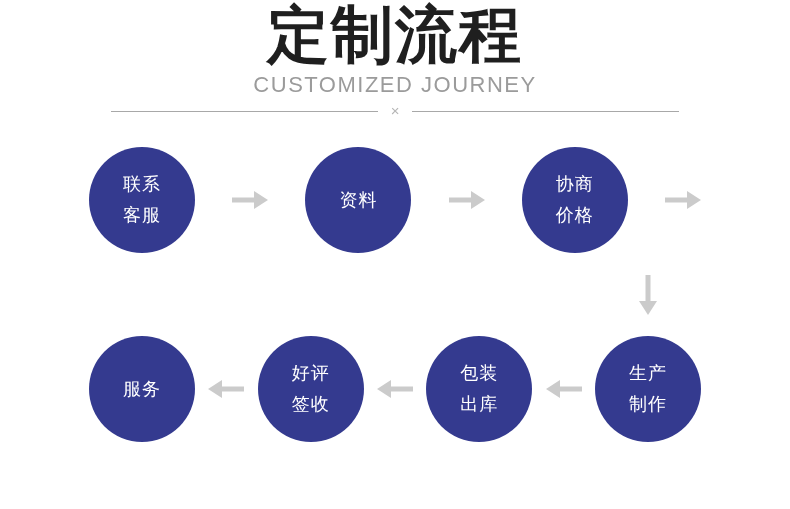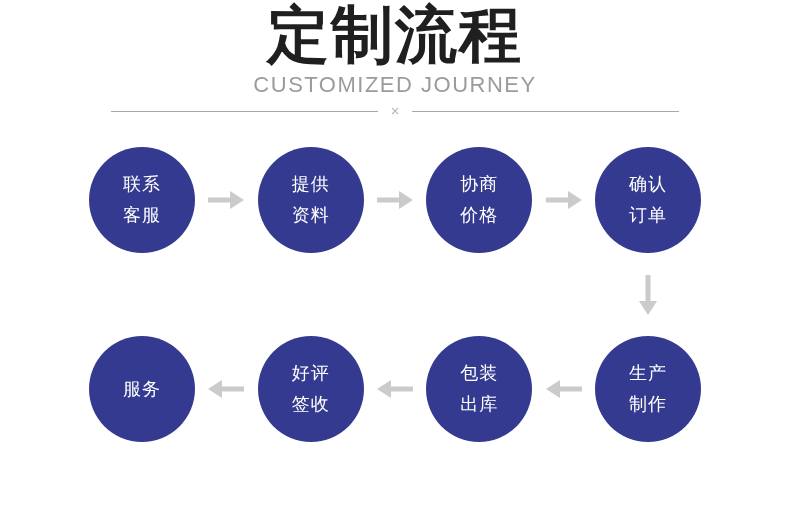--- a/index.html
+++ b/index.html
@@ -108,39 +108,34 @@
   <div class="flow-row row-top">
     <div class="circle">
       <span>联系</span>
       <span>客服</span>
     </div>
     <svg class="h-arrow" width="36" height="22" viewBox="0 0 36 22">
       <rect x="0" y="8.5" width="23" height="5" fill="#cbcbcb"></rect>
       <polygon points="22,2 36,11 22,20" fill="#cbcbcb"></polygon>
     </svg>
     <div class="circle">
-      <span>提供</span>
       <span>资料</span>
     </div>
     <svg class="h-arrow" width="36" height="22" viewBox="0 0 36 22">
       <rect x="0" y="8.5" width="23" height="5" fill="#cbcbcb"></rect>
       <polygon points="22,2 36,11 22,20" fill="#cbcbcb"></polygon>
     </svg>
     <div class="circle">
       <span>协商</span>
       <span>价格</span>
     </div>
     <svg class="h-arrow" width="36" height="22" viewBox="0 0 36 22">
       <rect x="0" y="8.5" width="23" height="5" fill="#cbcbcb"></rect>
       <polygon points="22,2 36,11 22,20" fill="#cbcbcb"></polygon>
     </svg>
-    <div class="circle">
-      <span>确认</span>
-      <span>订单</span>
-    </div>
   </div>
 
   <div class="down-row">
     <svg width="22" height="40" viewBox="0 0 22 40">
       <rect x="8.5" y="0" width="5" height="27" fill="#cbcbcb"></rect>
       <polygon points="2,26 20,26 11,40" fill="#cbcbcb"></polygon>
     </svg>
   </div>
 
   <div class="flow-row row-bottom">

